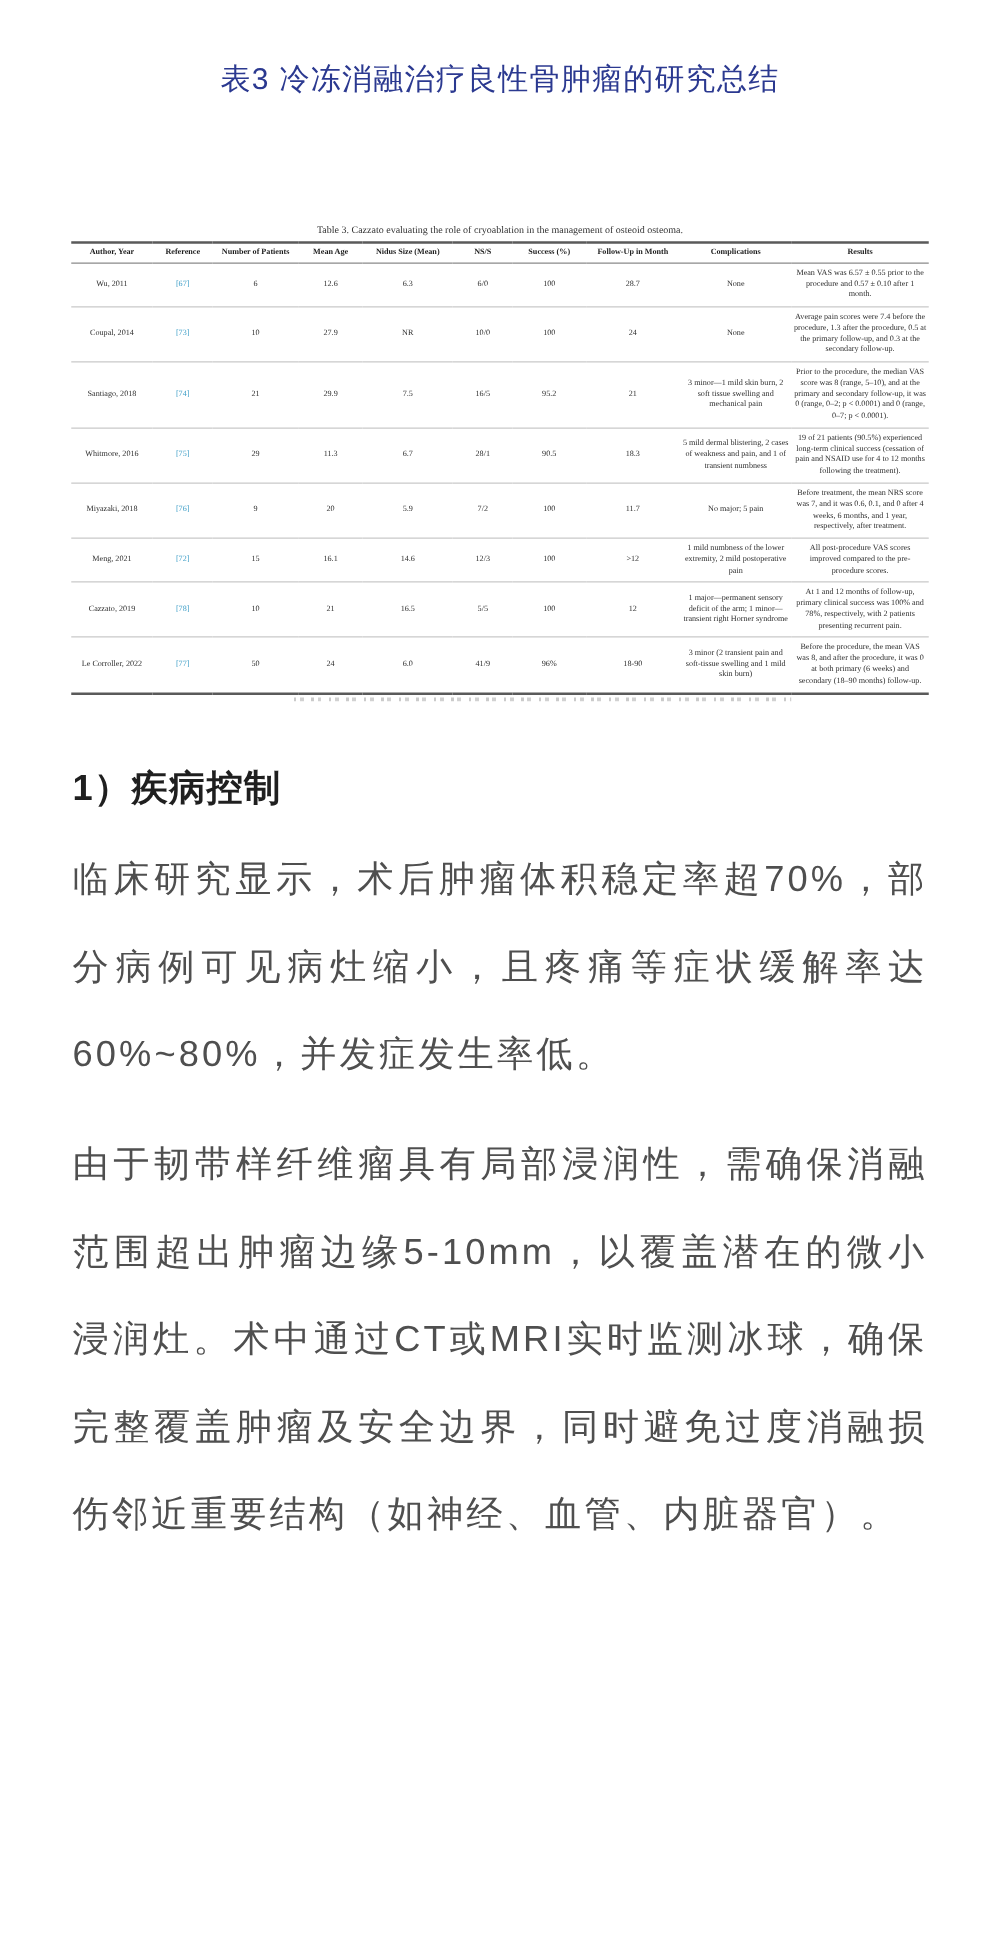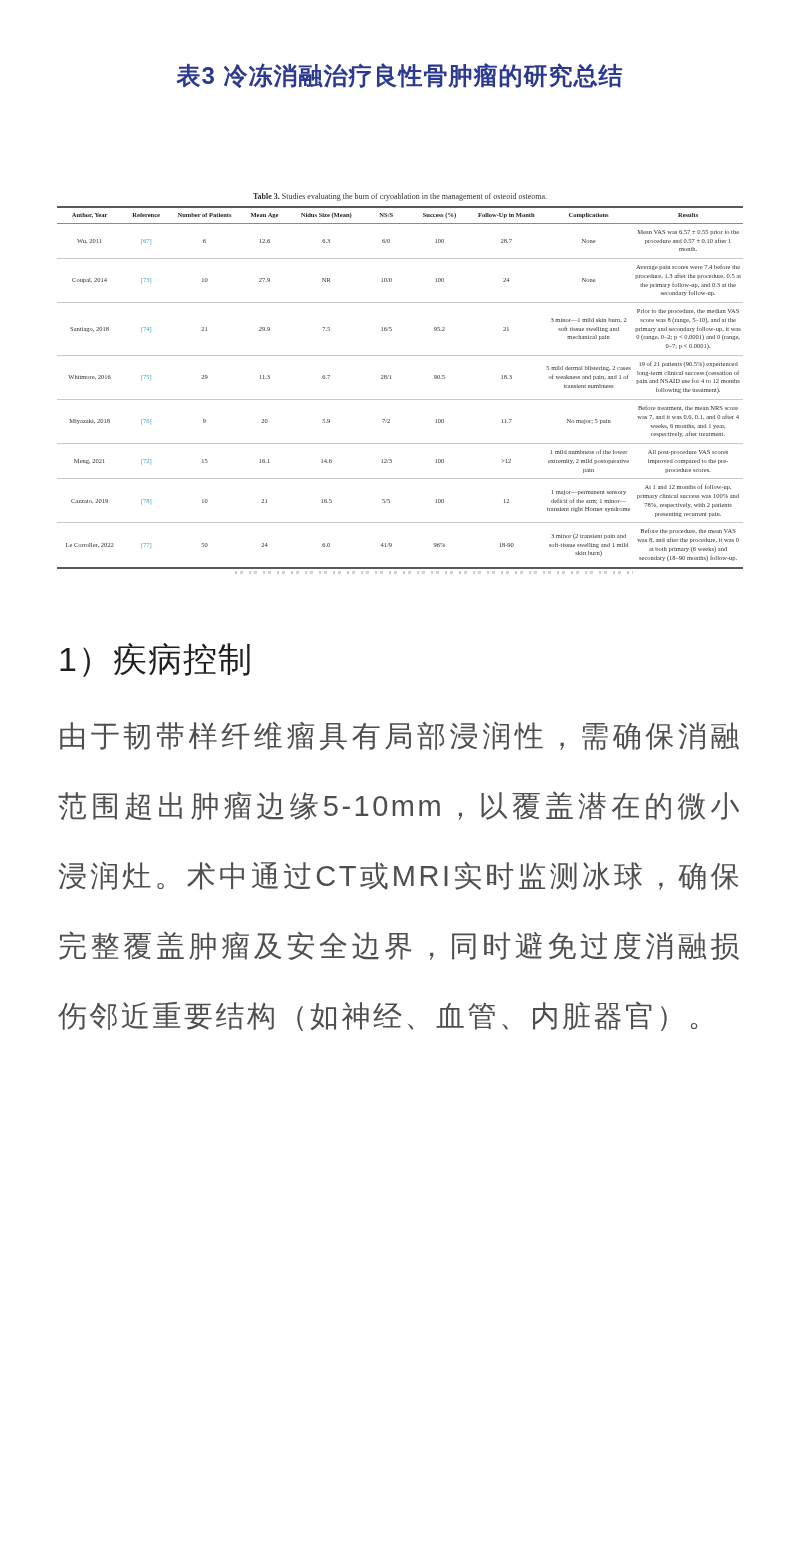--- a/index.html
+++ b/index.html
@@ -8,42 +8,42 @@
     width: 800px;
     min-height: 1556px;
     font-family: "Liberation Sans", sans-serif;
     position: relative;
     overflow: hidden;
   }
   .page { width: 800px; min-height: 1556px; background: #fff; }
 
   
   h1.doc-title {
-    margin-top: 60px;
+    margin-top: 47px;
     text-align: center;
     font-size: 24px;
-    font-weight: bold;
+    font-weight: normal;
     color: #2b3990;
     letter-spacing: 1px;
   }
 
   
   .table-figure {
     width: 686px;
     margin: 100px auto 0 auto;
     color: #2a2a2a;
     font-family: "Liberation Serif", "DejaVu Serif", serif;
   }
   .table-caption {
     text-align: center;
     font-size: 8px;
     margin-bottom: 5px;
     color: #333;
   }
-  .table-caption b { font-weight: bold; }
+  .table-caption b { font-weight: normal; }
   table.studies {
     width: 100%;
     border-collapse: collapse;
     table-layout: fixed;
     border-top: 2px solid #5a5a5a;
     border-bottom: 2px solid #5a5a5a;
     font-size: 6.5px;
     line-height: 1.35;
   }
   table.studies th {
@@ -89,23 +89,23 @@
 
   
   h2.section-heading {
     margin: 128px 58px 0 58px;
     font-size: 36px;
     font-weight: bold;
     color: #2b3990;
     letter-spacing: 1px;
   }
   h3.sub-heading {
-    margin: 63px 58px 0 58px;
-    font-size: 34px;
-    font-weight: normal;
+    margin: 50px 58px 0 58px;
+    font-size: 29px;
+    font-weight: bold;
     color: #1f1f1f;
     letter-spacing: 1px;
   }
   h3.sub-heading.second { margin-top: 92px; }
   p.body-par {
     margin: 18px 58px 0 58px;
     font-size: 29px;
     color: #4f4f4f;
     line-height: 70px;
     letter-spacing: 2.5px;
@@ -115,21 +115,21 @@
 </head>
 <body>
 
 <div class="page">
 
   <h1 class="doc-title">表3  冷冻消融治疗良性骨肿瘤的研究总结</h1>
 
   <figure class="table-figure">
     <div class="table-caption">
       <b>Table 3.</b>
-      <span>Studies evaluating the burn of cryoablation in the management of osteoid osteoma.</span>
+      <span>Cazzato evaluating the role of cryoablation in the management of osteoid osteoma.</span>
     </div>
     <table class="studies">
       <colgroup>
         <col class="c-author">
           <col class="c-ref">
           <col class="c-patients">
           <col class="c-age">
         <col class="c-nidus">
           <col class="c-nss">
           <col class="c-success">
@@ -249,17 +249,18 @@
             <td>Before the procedure, the mean VAS was 8, and after the procedure, it was 0 at both primary (6 weeks) and secondary (18–90 months) follow-up.</td>
           </tr>
         </tbody>
     </table>
     <div class="footnote-clip"></div>
   </figure>
 
 
   <h3 class="sub-heading">1）疾病控制</h3>
 
+  <p class="body-par">临床研究显示，术后肿瘤体积稳定率超70%，部分病例可见病灶缩小，且疼痛等症状缓解率达60%~80%，并发症发生率低。</p>
 
 
   <p class="body-par">由于韧带样纤维瘤具有局部浸润性，需确保消融范围超出肿瘤边缘5-10mm，以覆盖潜在的微小浸润灶。术中通过CT或MRI实时监测冰球，确保完整覆盖肿瘤及安全边界，同时避免过度消融损伤邻近重要结构（如神经、血管、内脏器官）。</p>
 
 </div>
 
 </body></html>

